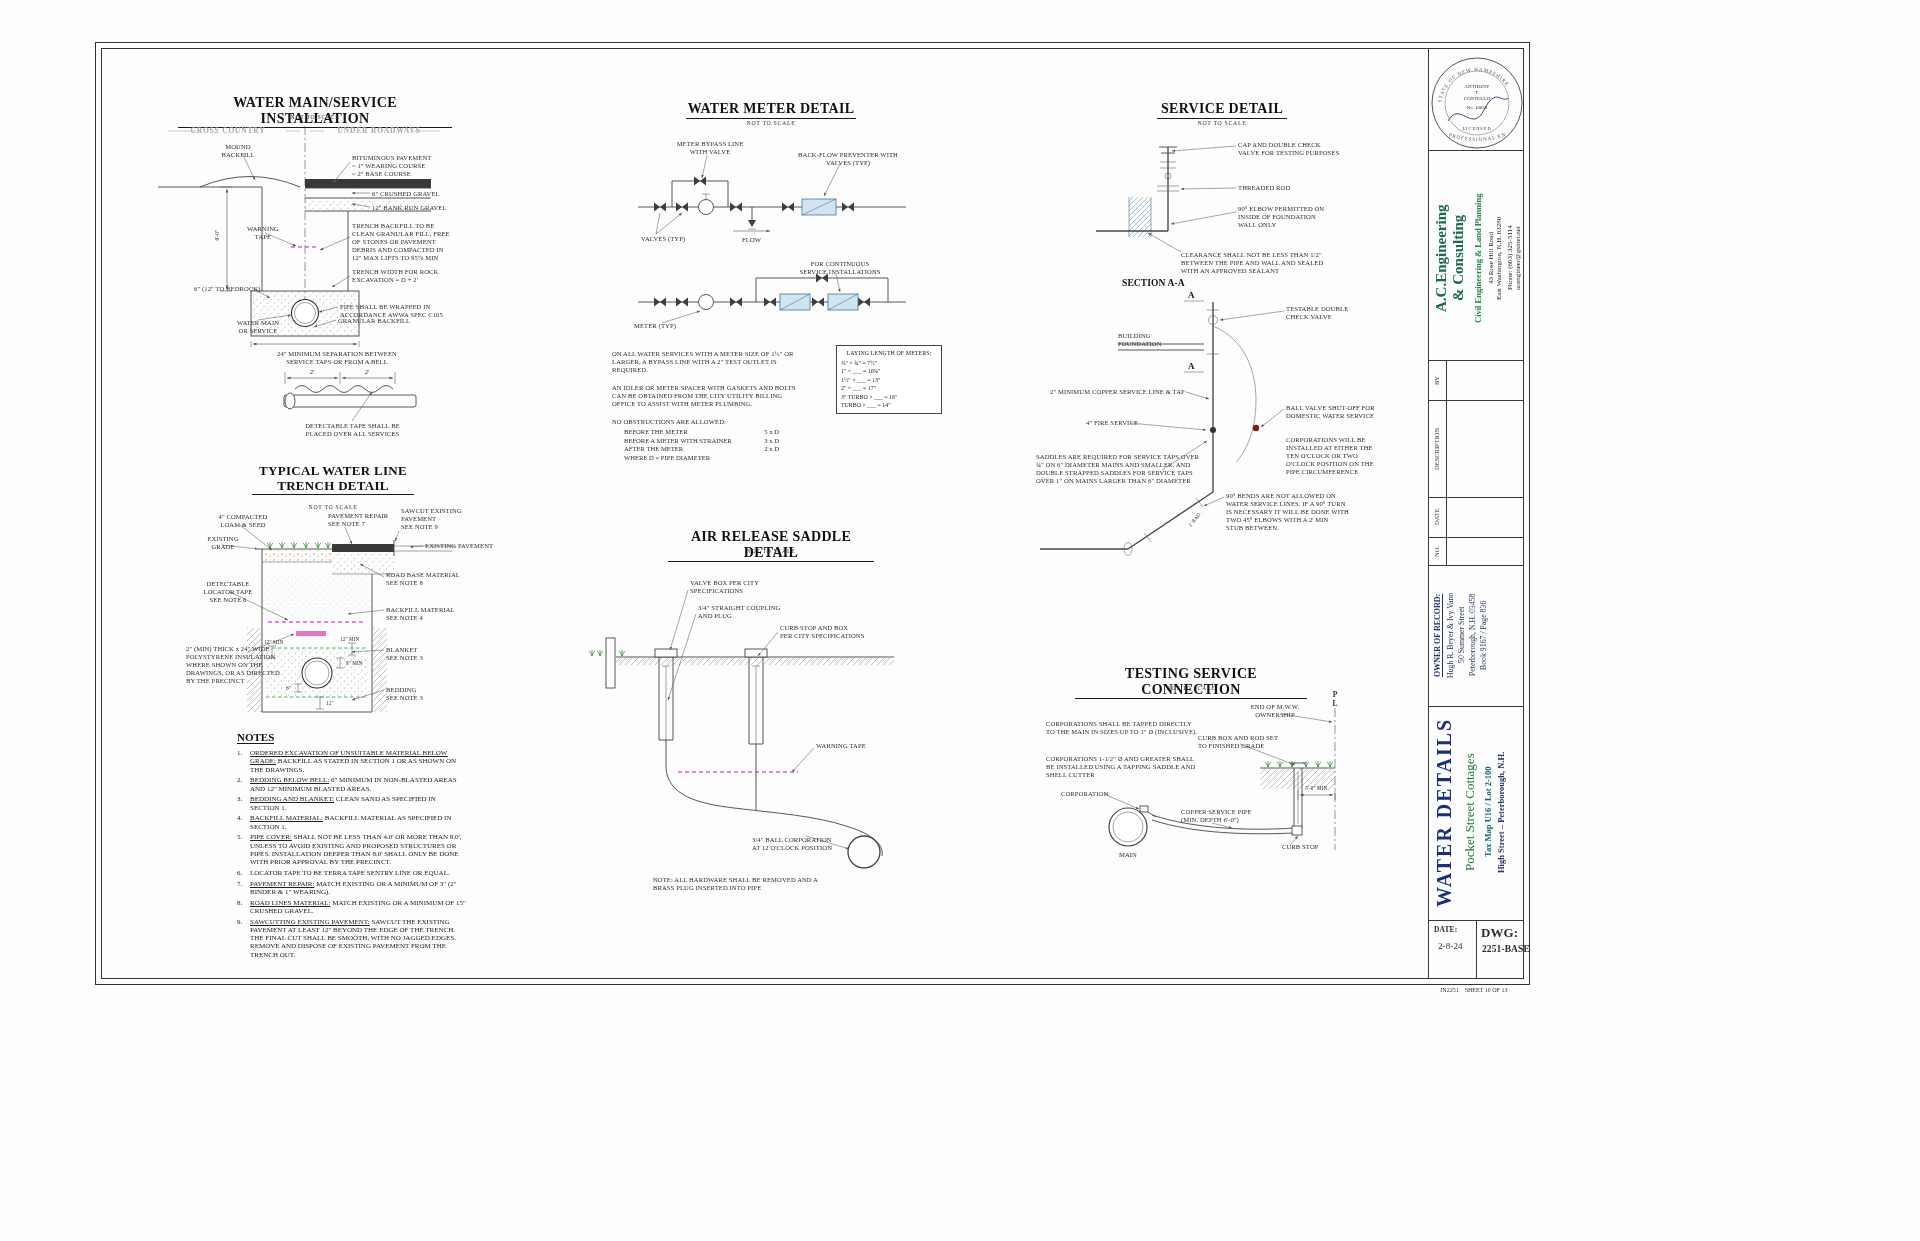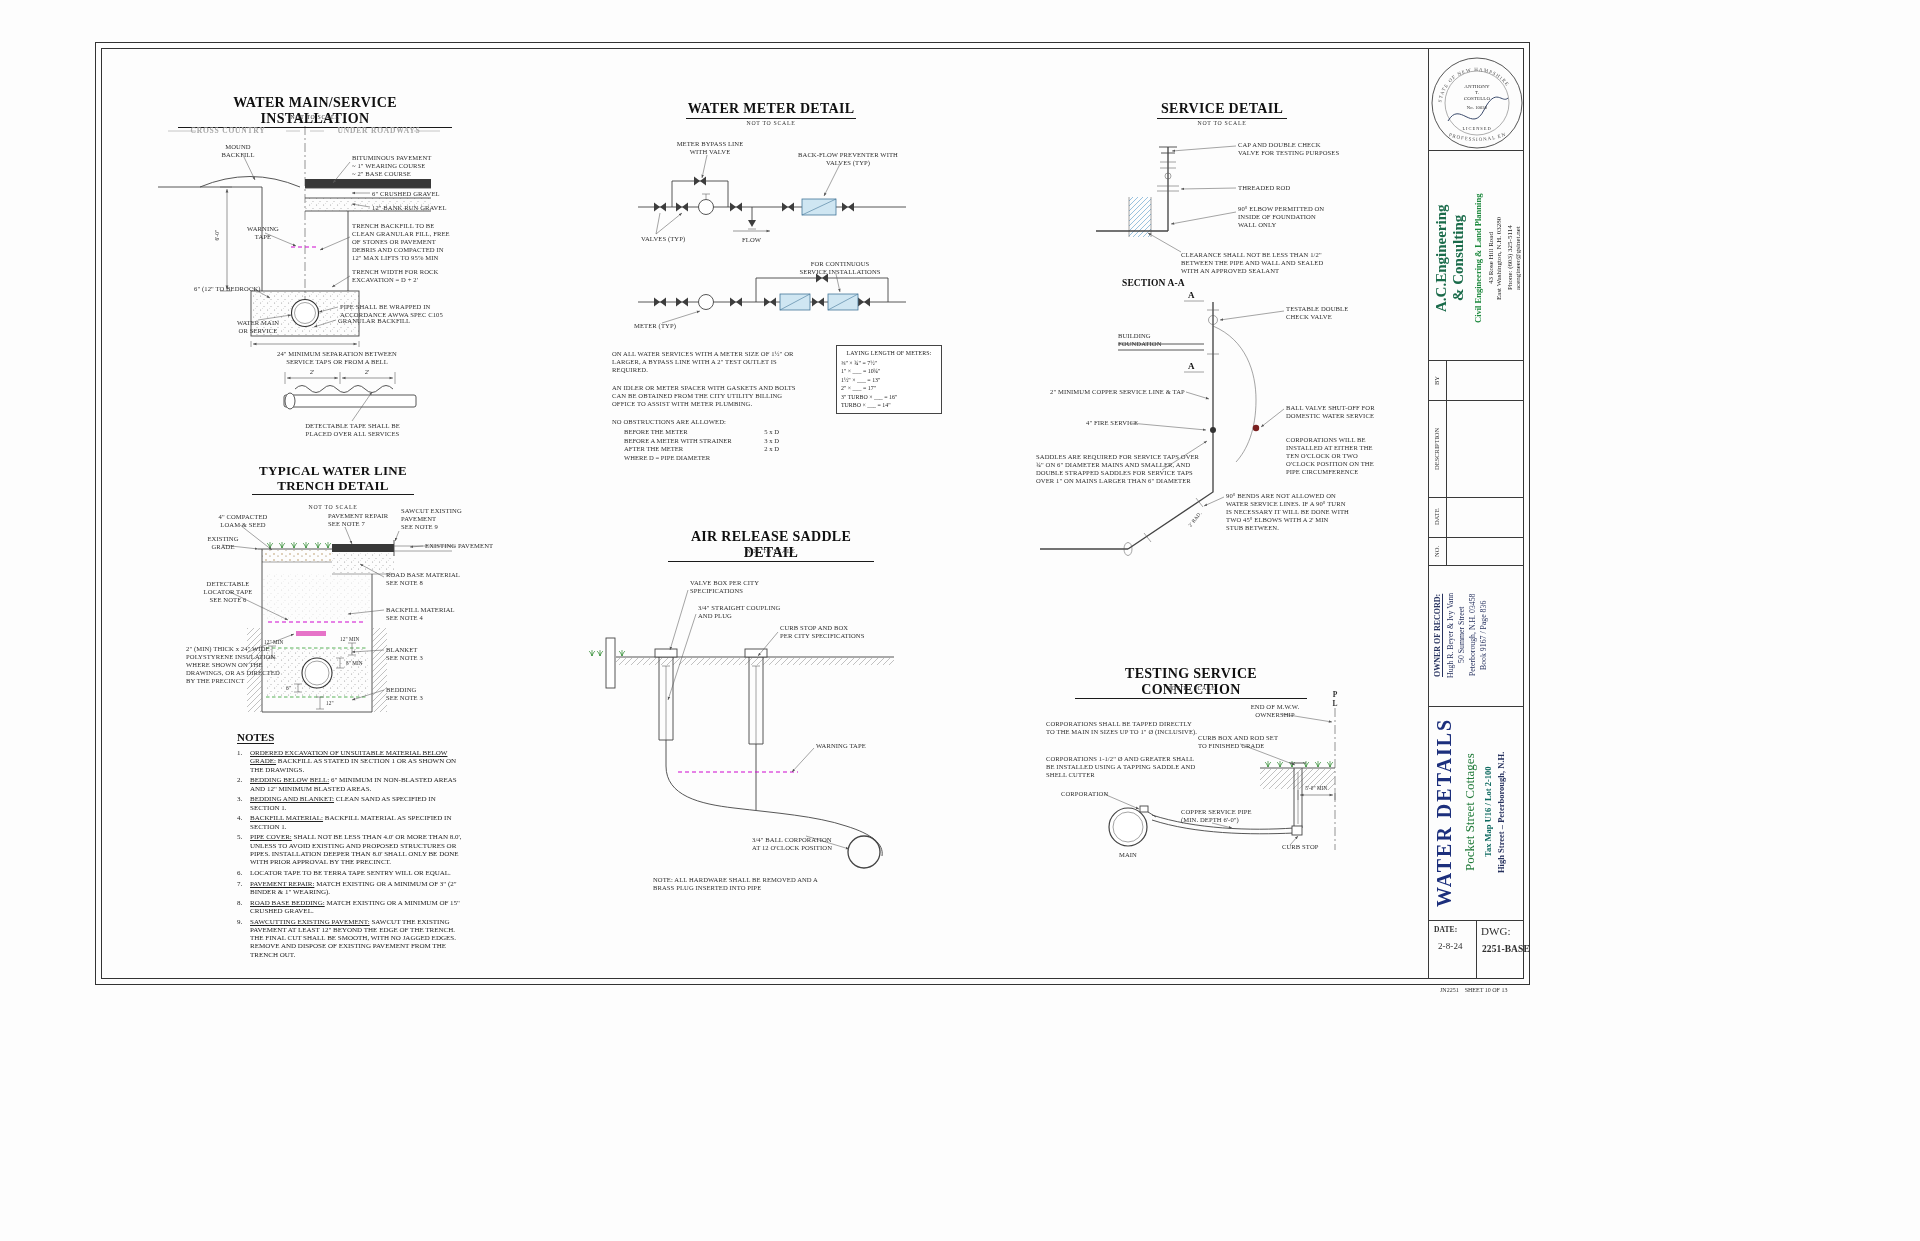--- a/index.html
+++ b/index.html
@@ -457,29 +457,29 @@
     <div class="note">
         <span class="nnum">4.</span>
         <span class="ntext"><span class="nlead">BACKFILL MATERIAL:</span><span> BACKFILL MATERIAL AS SPECIFIED IN SECTION 1.</span></span>
       </div>
     <div class="note">
         <span class="nnum">5.</span>
         <span class="ntext"><span class="nlead">PIPE COVER:</span><span> SHALL NOT BE LESS THAN 4.0' OR MORE THAN 8.0', UNLESS TO AVOID EXISTING AND PROPOSED STRUCTURES OR PIPES. INSTALLATION DEEPER THAN 8.0' SHALL ONLY BE DONE WITH PRIOR APPROVAL BY THE PRECINCT.</span></span>
       </div>
     <div class="note">
         <span class="nnum">6.</span>
-        <span class="ntext"><span class="nlead"></span><span>LOCATOR TAPE TO BE TERRA TAPE SENTRY WILL OR EQUAL.</span></span>
+        <span class="ntext"><span class="nlead"></span><span>LOCATOR TAPE TO BE TERRA TAPE SENTRY LINE OR EQUAL.</span></span>
       </div>
     <div class="note">
         <span class="nnum">7.</span>
         <span class="ntext"><span class="nlead">PAVEMENT REPAIR:</span><span> MATCH EXISTING OR A MINIMUM OF 3" (2" BINDER &amp; 1" WEARING).</span></span>
       </div>
     <div class="note">
         <span class="nnum">8.</span>
-        <span class="ntext"><span class="nlead">ROAD BASE BEDDING:</span><span> MATCH EXISTING OR A MINIMUM OF 15" CRUSHED GRAVEL.</span></span>
+        <span class="ntext"><span class="nlead">ROAD LINES MATERIAL:</span><span> MATCH EXISTING OR A MINIMUM OF 15" CRUSHED GRAVEL.</span></span>
       </div>
     <div class="note">
         <span class="nnum">9.</span>
         <span class="ntext"><span class="nlead">SAWCUTTING EXISTING PAVEMENT:</span><span> SAWCUT THE EXISTING PAVEMENT AT LEAST 12" BEYOND THE EDGE OF THE TRENCH. THE FINAL CUT SHALL BE SMOOTH, WITH NO JAGGED EDGES. REMOVE AND DISPOSE OF EXISTING PAVEMENT FROM THE TRENCH OUT.</span></span>
       </div>
   </div>
 
   <div class="dtitle" style="left:668px;top:529px;width:206px">AIR RELEASE SADDLE DETAIL</div>
   <div class="nts" style="left:668px;top:548px;width:206px">NOT TO SCALE</div>
   <div class="lbl" style="left:690px;top:579px">VALVE BOX PER CITY
@@ -551,18 +551,18 @@
   <div class="vtext" style="left:1469px;top:568px;height:134px;font-size:7.8px;color:#26315e">Peterborough, N.H. 03458</div>
   <div class="vtext" style="left:1480px;top:568px;height:134px;font-size:7.8px;color:#26315e">Book 9167 / Page 836</div>
 
   <div class="vtext" style="left:1433px;top:708px;height:208px;font-size:20px;font-weight:bold;letter-spacing:2px;color:#1c2f7c">WATER DETAILS</div>
   <div class="vtext" style="left:1463px;top:708px;height:208px;font-size:13px;color:#1f7a38">Pocket Street Cottages</div>
   <div class="vtext" style="left:1484px;top:708px;height:208px;font-size:8.5px;font-weight:bold;color:#0e6a60">Tax Map U16 / Lot 2-100</div>
   <div class="vtext" style="left:1497px;top:708px;height:208px;font-size:8.5px;font-weight:bold;color:#26315e">High Street – Peterborough, N.H.</div>
 
   <div class="lbl" style="left:1434px;top:925px;font-size:7.5px;font-weight:bold">DATE:</div>
   <div class="lbl" style="left:1438px;top:941px;font-size:9px">2-8-24</div>
-  <div class="lbl" style="left:1481px;top:925px;font-size:11px;font-weight:normal">DWG:</div>
+  <div class="lbl" style="left:1481px;top:925px;font-size:13px;font-weight:bold">DWG:</div>
   <div class="lbl" style="left:1482px;top:944px;font-size:9.5px;font-weight:bold">2251-BASE</div>
 
   <div class="footer-note" style="left:1440px;top:987px">JN2251    SHEET 10 OF 13</div>
 
 </div>
 
 </body></html>

